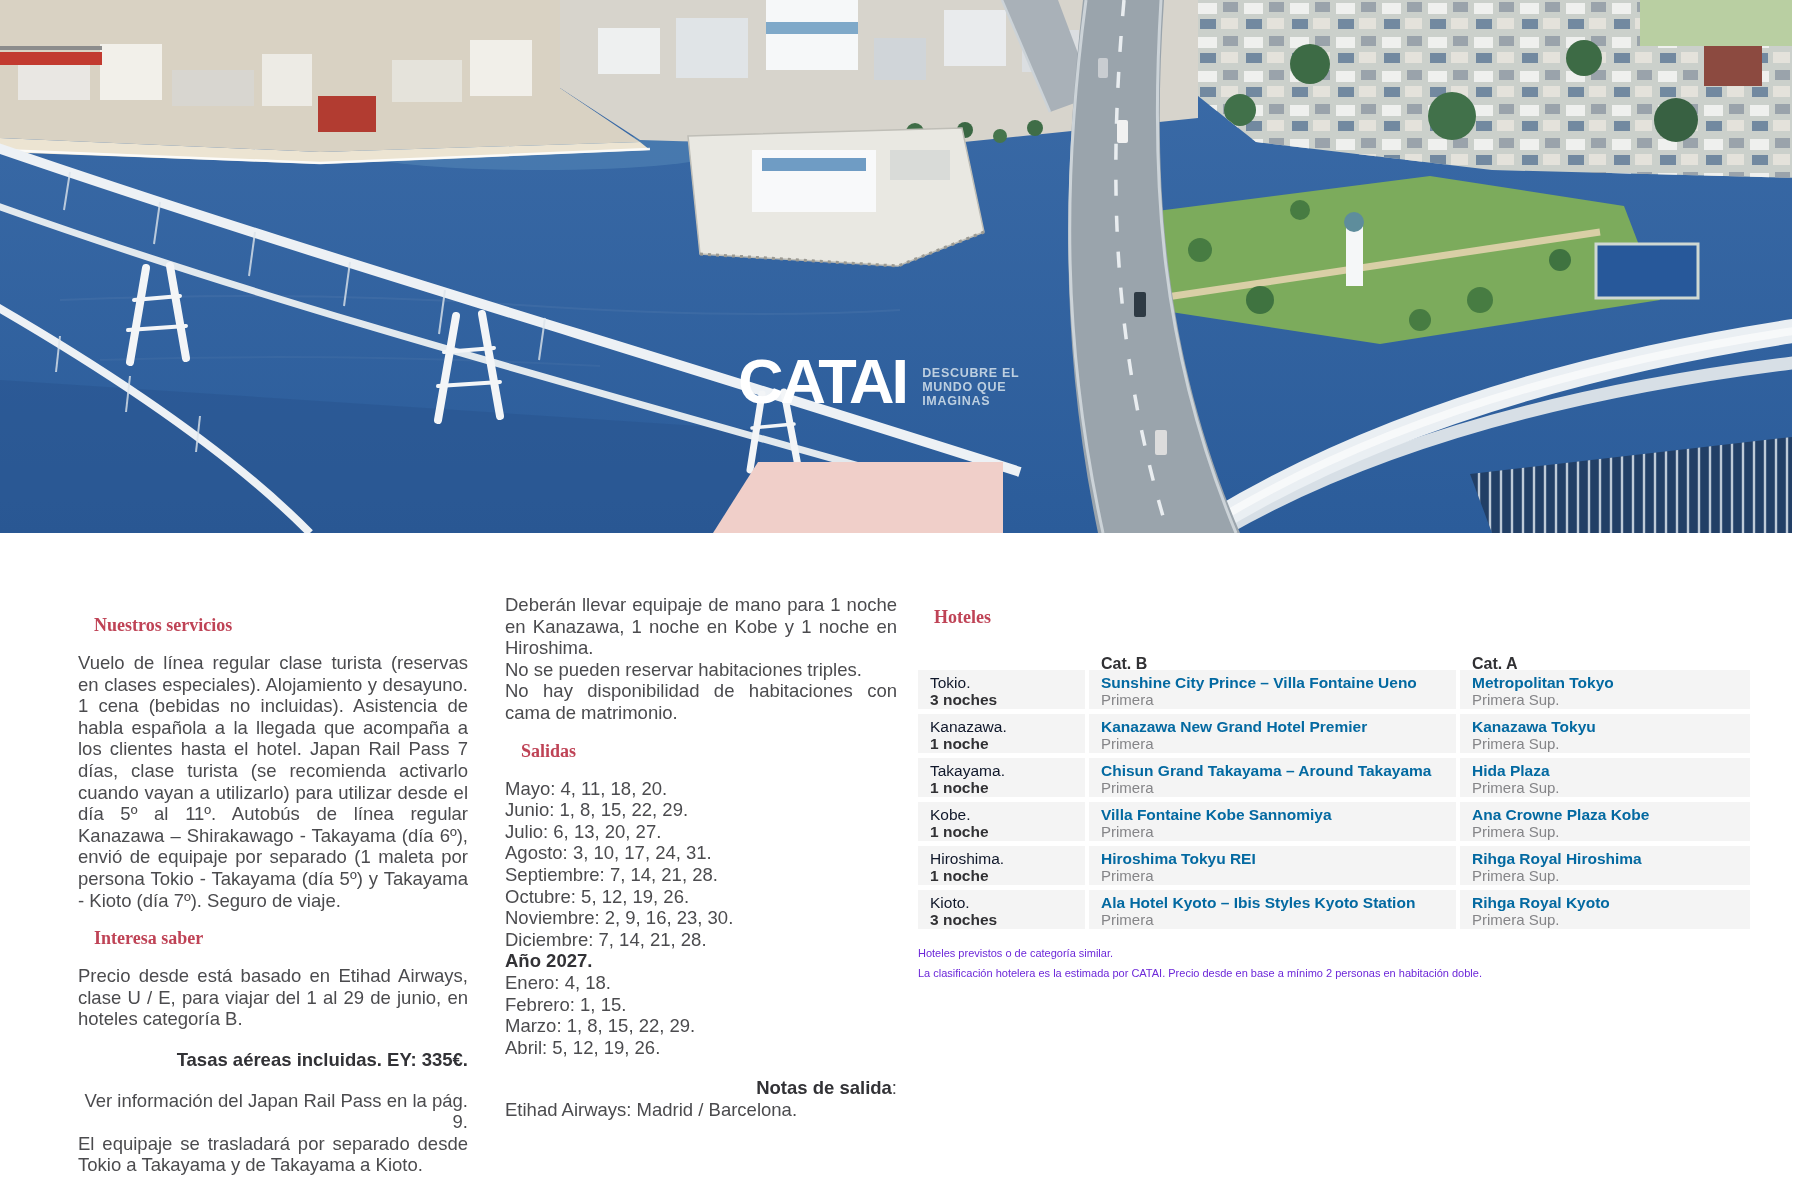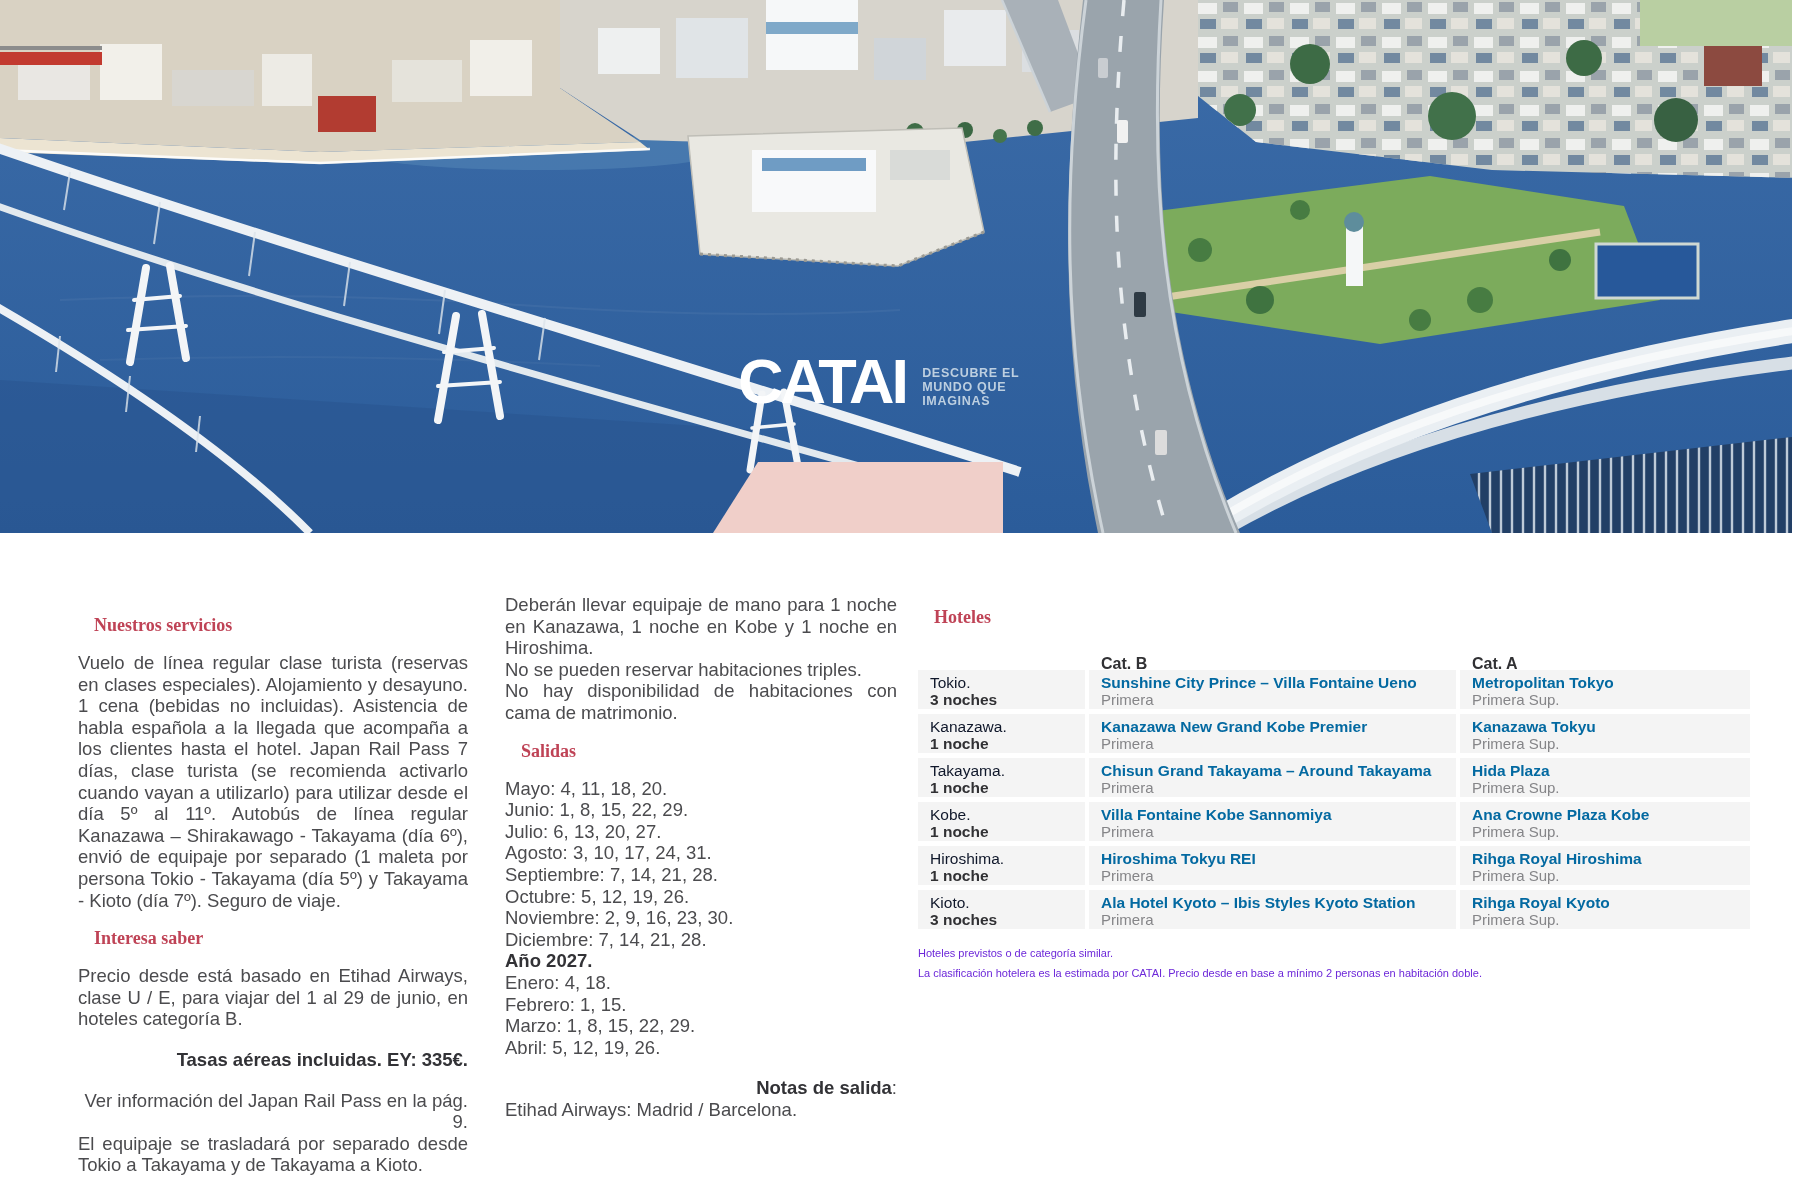--- a/index.html
+++ b/index.html
@@ -261,21 +261,21 @@
         <div class="hclass">Primera Sup.</div>
       </div>
     </div>
 
     <div class="trow">
       <div class="cell c1">
         <div class="cityname">Kanazawa.</div>
         <div class="nights">1 noche</div>
       </div>
       <div class="cell c2">
-        <div class="hname">Kanazawa New Grand Kobe Premier</div>
+        <div class="hname">Kanazawa New Grand Hotel Premier</div>
         <div class="hclass">Primera</div>
       </div>
       <div class="cell c3">
         <div class="hname">Kanazawa Tokyu</div>
         <div class="hclass">Primera Sup.</div>
       </div>
     </div>
 
     <div class="trow">
       <div class="cell c1">

